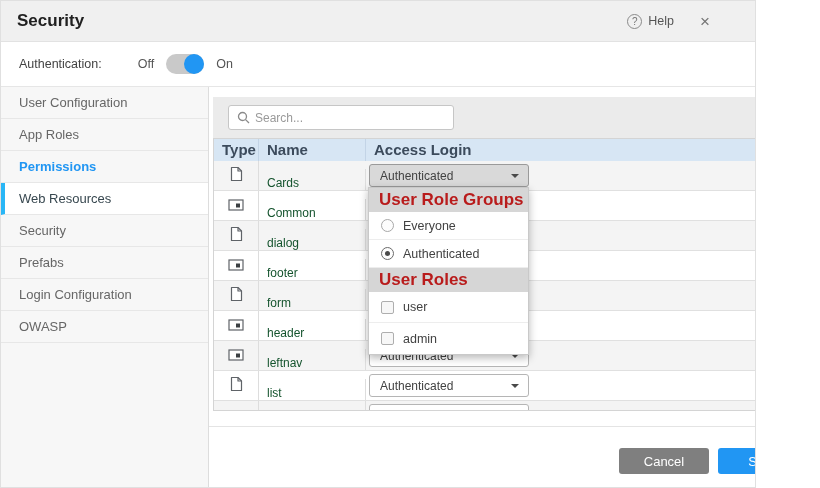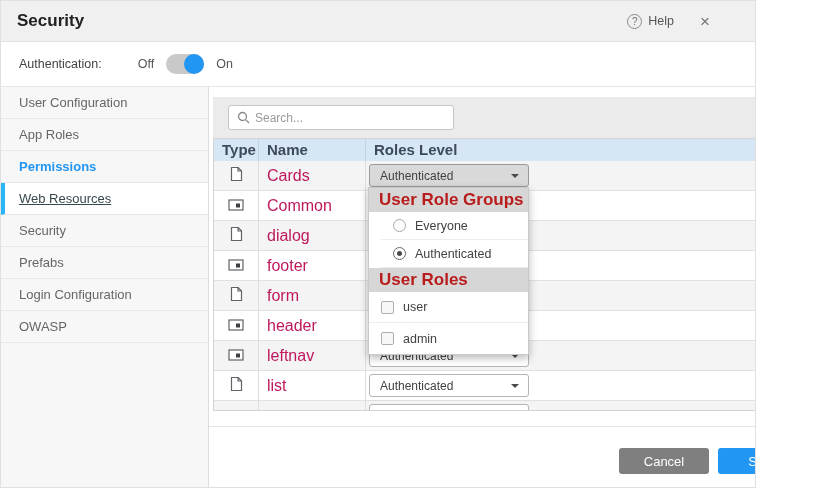--- a/index.html
+++ b/index.html
@@ -22,21 +22,21 @@
   .auth-off { margin-left:36px; font-size:12.5px; color:#555; }
   .auth-on  { font-size:12.5px; color:#555; }
   .toggle { position:relative; width:38px; height:20px; border-radius:10px; background:#c9c9c9; margin:0 12px; cursor:pointer; }
   .toggle-knob { position:absolute; right:0; top:0; width:20px; height:20px; border-radius:50%; background:#2196f3; }
 
   
   .body { display:flex; height:402px; }
   .sidebar { width:208px; background:#f7f7f7; border-right:1px solid #ddd; }
   .s-item { height:32px; line-height:31px; padding-left:18px; border-bottom:1px solid #e7e7e7; font-size:13px; color:#666; cursor:pointer; white-space:nowrap; }
   .s-item.highlight { color:#2196f3; font-weight:700; }
-  .s-item.selected { background:#fff; color:#37474f; border-left:4px solid #29b6f6; padding-left:14px;text-decoration:underline; }
+  .s-item.selected { background:#fff; color:#37474f; border-left:4px solid #29b6f6; padding-left:14px; }
 
   .main { flex:1; position:relative; background:#fff; }
 
   
   .toolbar { position:absolute; left:4px; top:10px; width:593px; height:41px; background:#ebebeb; }
   .searchbox { position:absolute; left:15px; top:8px; width:226px; height:25px; background:#fff; border:1px solid #c6c6c6; border-radius:3px; display:flex; align-items:center; }
   .search-icon { margin-left:8px; display:flex; }
   .searchbox input { border:none; outline:none; flex:1; font-size:12px; padding-left:5px; background:transparent; font-family:inherit; color:#a21caf; }
   .searchbox input::placeholder { color:#9a9a9a; }
 
@@ -45,31 +45,31 @@
   .thead { display:flex; height:22px; background:#d7e6f4; }
   .th { font-size:15px; font-weight:700; color:#3c4b5c; line-height:22px; padding-left:8px; border-right:1px solid #c3d4e6; }
   .c-type { width:45px; flex:none; }
   .c-name { width:107px; flex:none; }
   .c-access { flex:1; border-right:none; position:relative; }
   .trow { display:flex; height:30px; border-bottom:1px solid #e0e0e0; background:#fff; }
   .trow.odd { background:#f4f4f4; }
   .trow.partial { height:10px; border-bottom:none; }
   .td { border-right:1px solid #ddd; }
   .cell-center { display:flex; align-items:center; justify-content:center; }
-  .name-cell { font-size:16px; color:#be185d; line-height:29px; padding-left:8px; white-space:nowrap; overflow:hidden; }
+  .name-cell { font-size:12px; color:#14532d; line-height:29px; padding-left:8px; white-space:nowrap; overflow:hidden;margin-top:8px; }
   .dd-btn { position:absolute; left:3px; top:3px; width:160px; height:23px; border:1px solid #b5b5b5; border-radius:3px; background:#fff; font-size:12px; color:#424242; display:flex; align-items:center; padding-left:10px; font-family:inherit; cursor:pointer; }
   .dd-btn.open { background:#d9d9d9; border-color:#9a9a9a; }
   .caret { position:absolute; right:9px; top:50%; margin-top:-2px; width:0; height:0; border-left:4px solid transparent; border-right:4px solid transparent; border-top:4px solid #4a4a4a; }
 
   
   .panel { position:absolute; left:159px; top:100px; width:161px; background:#fff; border:1px solid #c9c9c9; box-shadow:0 3px 8px rgba(0,0,0,.28); z-index:5; }
   .p-head { height:24px; line-height:24px; background:#d6d6d6; color:#b91c1c; font-weight:700; font-size:17px; padding-left:10px; }
   .p-opt { display:flex; align-items:center; padding-left:12px; gap:9px; font-size:12.5px; color:#424242; border-bottom:1px solid #ededed; cursor:pointer; }
   .p-opt:last-child { border-bottom:none; }
-  .p-opt.radio-opt { height:28px;margin-left:12px; }
+  .p-opt.radio-opt { height:28px; }
   .p-opt.check-opt { height:31px; }
   .radio { width:13px; height:13px; border-radius:50%; border:1px solid #a8a8a8; background:#fdfdfd; position:relative; flex:none; }
   .radio.sel { border-color:#6a6a6a; }
   .radio.sel::after { content:""; position:absolute; left:3px; top:3px; width:5px; height:5px; border-radius:50%; background:#4a4a4a; }
   .checkbox { width:13px; height:13px; border:1px solid #aeaeae; border-radius:2px; background:#f7f7f7; flex:none; }
 
   
   .vscroll { position:absolute; top:0; right:0; bottom:0; width:14px; background:#f0f0f0; border-left:1px solid #e0e0e0; z-index:4; }
   .sb-arrow { position:absolute; left:50%; transform:translateX(-50%); width:0; height:0; border-left:4px solid transparent; border-right:4px solid transparent; cursor:pointer; }
   .sb-up { top:5px; border-bottom:5px solid #707070; }
@@ -131,21 +131,21 @@
               </svg>
           </span>
           <input type="text" placeholder="Search..." style="">
         </div>
       </div>
 
       <div class="tablewrap">
         <div class="thead">
             <div class="th c-type">Type</div>
             <div class="th c-name">Name</div>
-            <div class="th c-access">Roles Level</div>
+            <div class="th c-access">Access Login</div>
           </div>
         <div>
             <div class="trow odd">
               <div class="td c-type cell-center">
                 <span class="type-icon"><svg width="13" height="16" viewBox="0 0 13 16">
                     <path d="M1.5 1.5 H8 L11.5 5 V14.5 H1.5 Z" fill="#fff" stroke="#5f6368" stroke-width="1.2" stroke-linejoin="round"></path>
                     <path d="M8 1.5 V5 H11.5" fill="none" stroke="#5f6368" stroke-width="1.2" stroke-linejoin="round"></path>
                   </svg></span>
               </div>
               <div class="td c-name name-cell">Cards</div>

